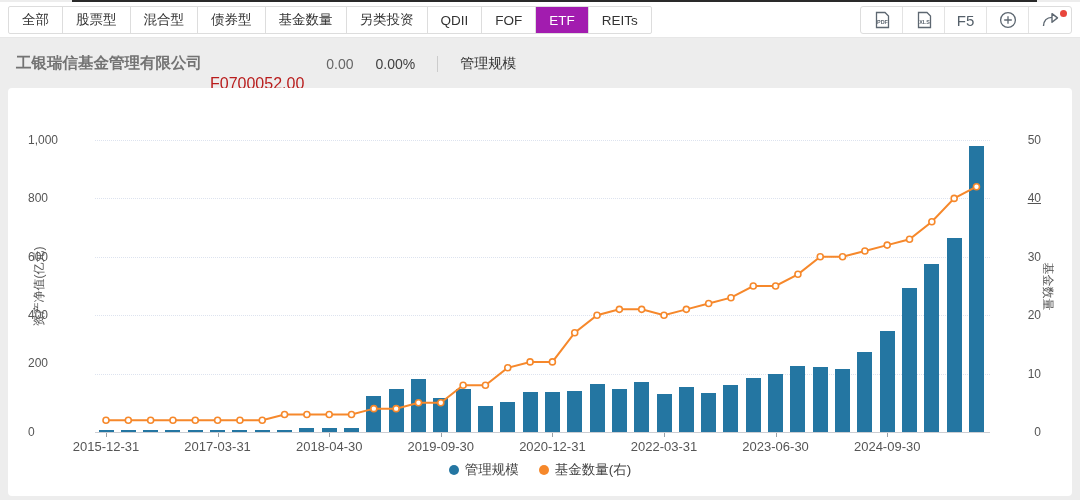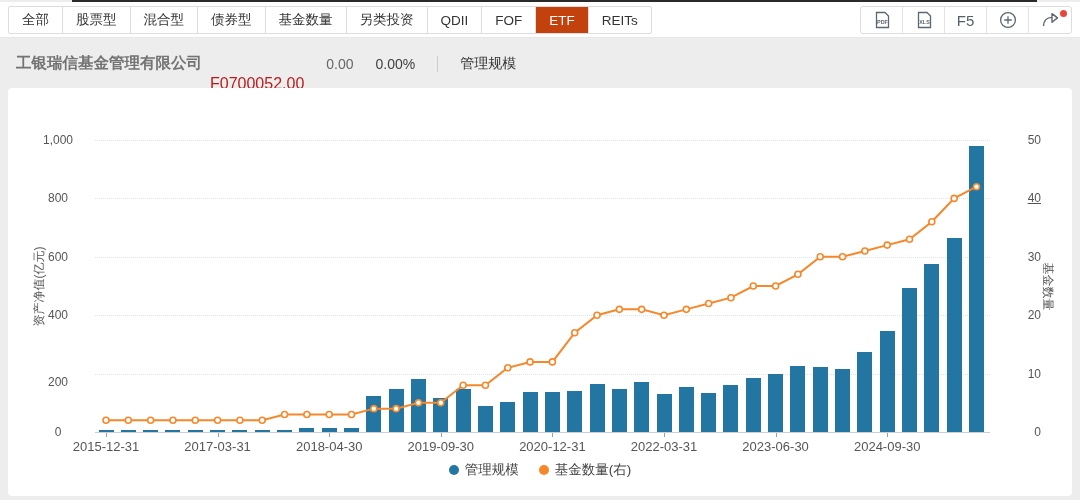--- a/index.html
+++ b/index.html
@@ -31,21 +31,21 @@
   .val { font-size:14px; color:#666; margin-left:22px; }
   .pct { font-size:14px; color:#404040; margin-left:22px; }
   .vdiv { width:1px; height:16px; background:#ccc; margin-left:22px; }
   .subtab { font-size:14px; color:#333; margin-left:22px; }
 
   
   .card { position:absolute; left:8px; top:88px; width:1064px; height:408px; background:#fff; border-radius:4px; }
 
   .gridline { position:absolute; height:0; border-top:1px dotted #dde3ef; }
   .baseline { position:absolute; height:1px; background:#ccced3; }
-  .ylab { position:absolute; font-size:12px; color:#555; width:60px; text-align:center; }
+  .ylab { position:absolute; font-size:12px; color:#555; width:60px; text-align:left; }
   .yrlab { position:absolute; font-size:12px; color:#555; width:40px; text-align:right; }
   .xtick { position:absolute; width:1px; height:4px; background:#9aa0a6; }
   .xlab { position:absolute; font-size:13px; color:#555; width:100px; text-align:center; }
   .bar { position:absolute; }
   .axis-title { position:absolute; font-size:12px; color:#555; white-space:nowrap; }
   .axis-title.left { transform:rotate(-90deg); transform-origin:center; }
   .axis-title.right { transform:rotate(90deg); transform-origin:center; }
 
   .legend { position:absolute; left:8px; top:461px; width:1064px; display:flex; justify-content:center; gap:20px; }
   .legend-item { display:flex; align-items:center; gap:6px; cursor:pointer; }
@@ -61,21 +61,21 @@
   <div class="tabstrip">
     <div class="tabs" id="tabs">
         <div class="tab">全部</div>
         <div class="tab">股票型</div>
         <div class="tab">混合型</div>
         <div class="tab">债券型</div>
         <div class="tab">基金数量</div>
         <div class="tab">另类投资</div>
         <div class="tab">QDII</div>
         <div class="tab">FOF</div>
-        <div class="tab active" style="background: #c2410c;">ETF</div>
+        <div class="tab active" style="background: #a21caf;">ETF</div>
         <div class="tab">REITs</div>
       </div>
 
     <div class="toolbar">
       <div class="toolbtn">
         <svg width="20" height="20" viewBox="0 0 20 20">
           <path d="M4.5 2.5 H13 L16.5 6 V17.5 H4.5 Z" fill="none" stroke="#5d6771" stroke-width="1.3"></path>
           <text x="10.5" y="13.5" text-anchor="middle" font-size="5.4" font-weight="bold" fill="#5d6771">PDF</text>
         </svg>
       </div>
@@ -116,21 +116,21 @@
   <div class="card"></div>
 
   <div id="chart" style="position: absolute; left: 0px; top: 0px; width: 1080px; height: 500px; pointer-events: none;">
       <div class="gridline" style="left: 95px; top: 373.6px; width: 895px;"></div>
       <div class="gridline" style="left: 95px; top: 315.2px; width: 895px;"></div>
       <div class="gridline" style="left: 95px; top: 256.8px; width: 895px;"></div>
       <div class="gridline" style="left: 95px; top: 198.4px; width: 895px;"></div>
       <div class="gridline" style="left: 95px; top: 140px; width: 895px;"></div>
       <div class="baseline" style="left: 95px; top: 432px; width: 895px;"></div>
       <div class="ylab" style="left: 28px; top: 425px;">0</div>
-      <div class="ylab" style="left: 28px; top: 375px;">200</div>
+      <div class="ylab" style="left: 28px; top: 356px;">200</div>
       <div class="ylab" style="left: 28px; top: 308.2px;">400</div>
       <div class="ylab" style="left: 28px; top: 249.8px;">600</div>
       <div class="ylab" style="left: 28px; top: 191.4px;">800</div>
       <div class="ylab" style="left: 28px; top: 133px;">1,000</div>
       <div class="yrlab" style="left: 1001px; top: 425px;">0</div>
       <div class="yrlab" style="left: 1001px; top: 366.6px;">10</div>
       <div class="yrlab" style="left: 1001px; top: 308.2px;">20</div>
       <div class="yrlab" style="left: 1001px; top: 249.8px;">30</div>
       <div class="yrlab" style="left: 1001px; top: 191.4px; text-decoration: underline;">40</div>
       <div class="yrlab" style="left: 1001px; top: 133px;">50</div>

